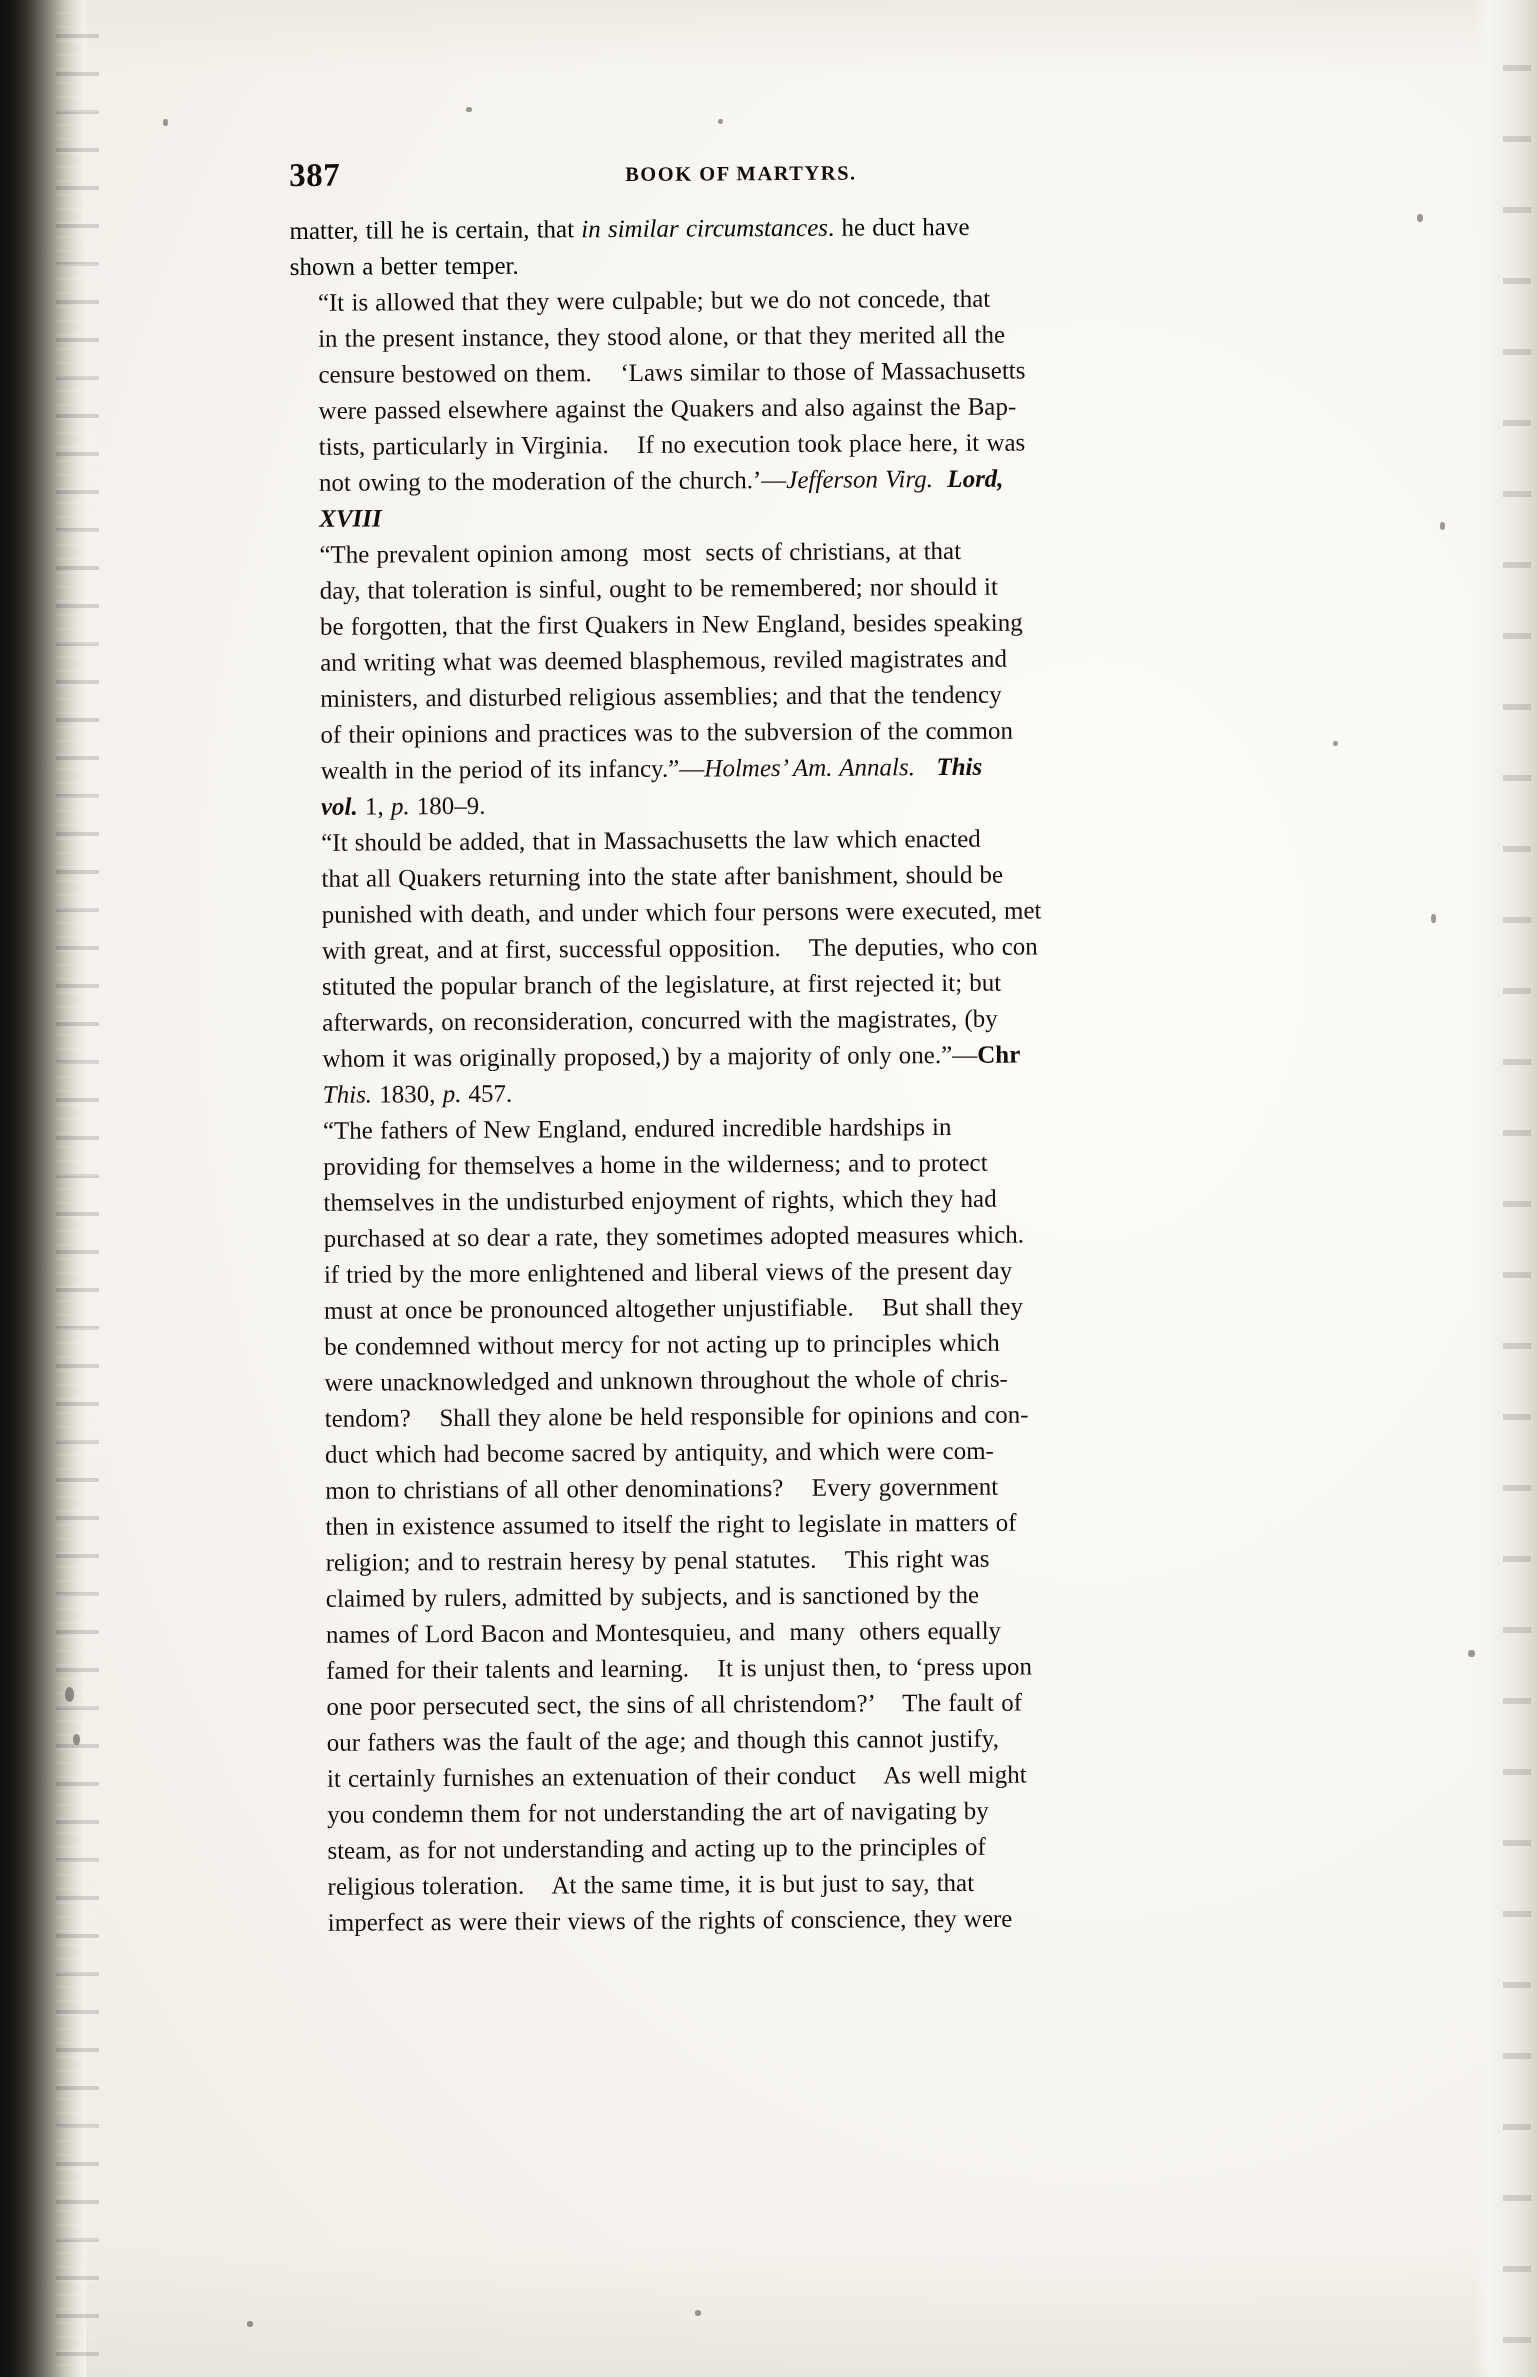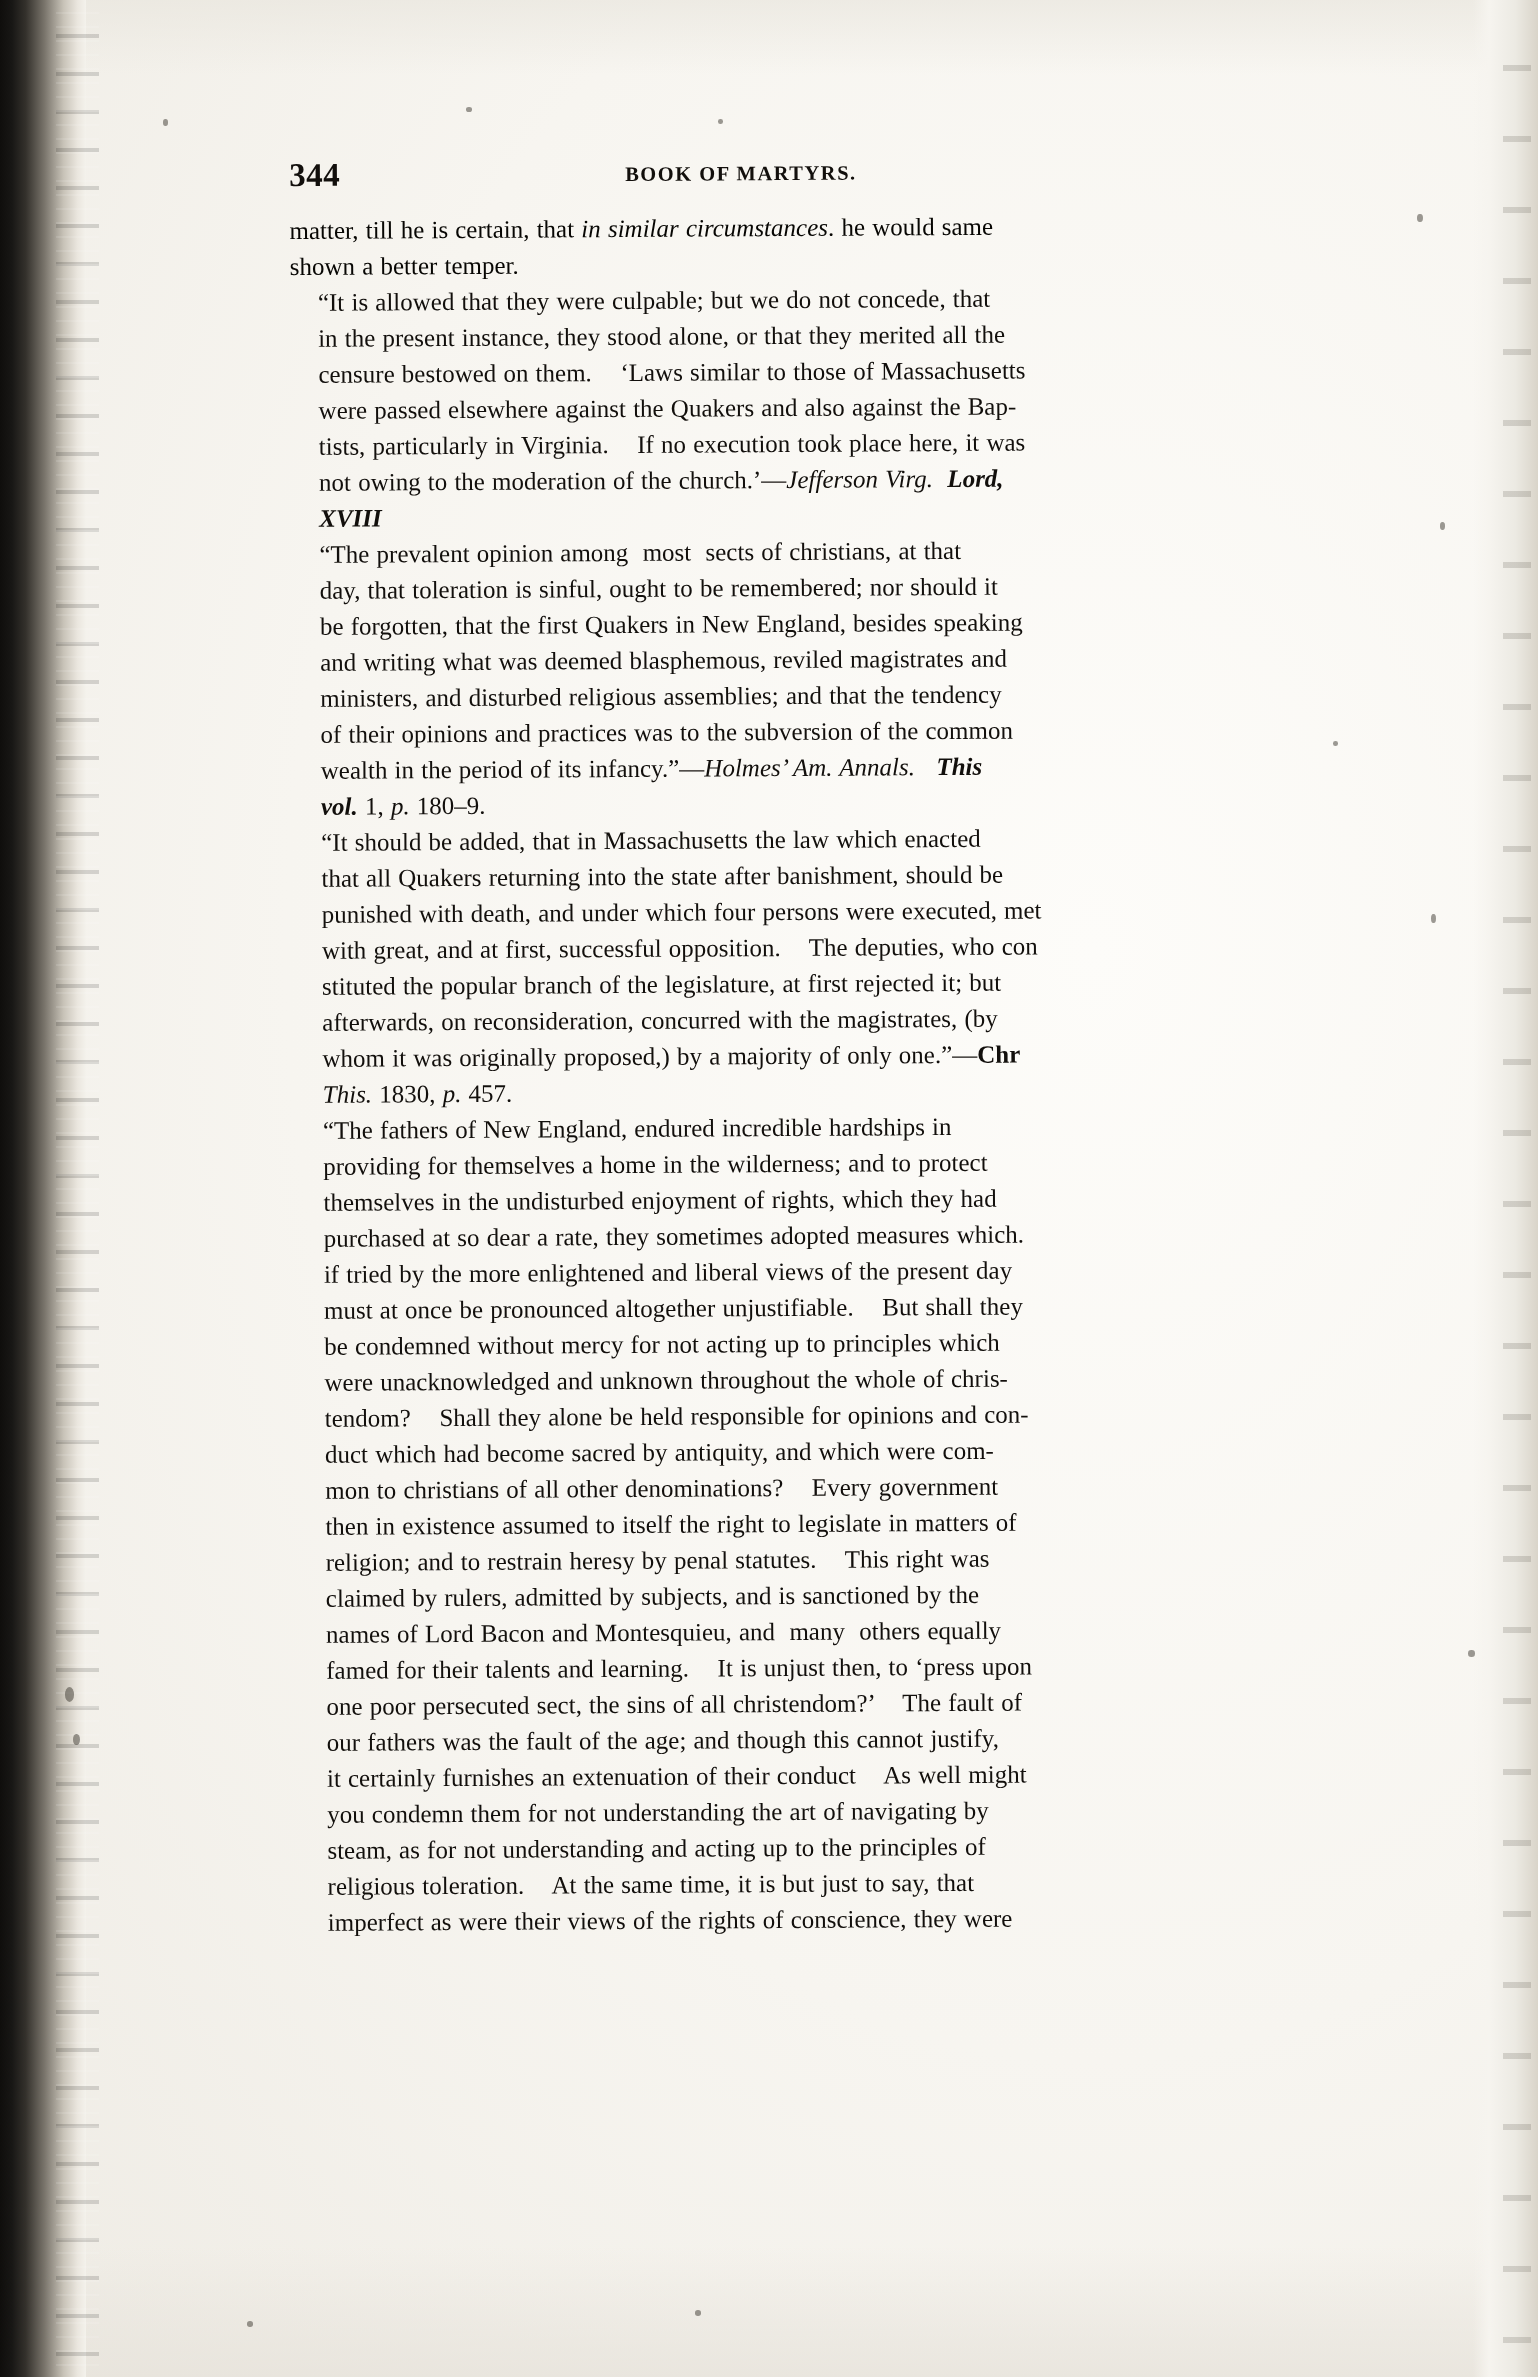--- a/index.html
+++ b/index.html
@@ -168,26 +168,26 @@
   <div class="speck" style="left:1468px;top:1650px;width:6.5px;height:6.5px;"></div>
   <div class="speck" style="left:1333px;top:741px;width:4.7px;height:4.7px;"></div>
   <div class="speck" style="left:65px;top:1687px;width:9.3px;height:15px;"></div>
   <div class="speck" style="left:73px;top:1734px;width:6.5px;height:11.2px;"></div>
   <div class="speck" style="left:247px;top:2321px;width:5.6px;height:5.6px;"></div>
   <div class="speck" style="left:695px;top:2310px;width:5.6px;height:5.6px;"></div>
 
   <div class="text-column skew">
 
     <div class="header-row">
-      <div class="folio">344</div>
+      <div class="folio">387</div>
       <div class="running-head">BOOK OF MARTYRS.</div>
     </div>
 
     <p class="body hang ink-dark" id="p1">
-        <span style="display: block; white-space: pre-wrap;"><span>matter, till he is certain, that </span><span style="font-style: italic;">in similar circumstances</span><span>. he would same</span></span>
+        <span style="display: block; white-space: pre-wrap;"><span>matter, till he is certain, that </span><span style="font-style: italic;">in similar circumstances</span><span>. he duct have</span></span>
         <span style="display: block; white-space: pre-wrap;"><span>shown a better temper.</span></span>
       </p>
     <p class="body indent" id="p2">
         <span style="display: block; white-space: pre-wrap; text-indent: 28px;"><span>“It is allowed that they were culpable; but we do not concede, that</span></span>
         <span style="display: block; white-space: pre-wrap;"><span>in the present instance, they stood alone, or that they merited all the</span></span>
         <span style="display: block; white-space: pre-wrap;"><span>censure bestowed on them.    ‘Laws similar to those of Massachusetts</span></span>
         <span style="display: block; white-space: pre-wrap;"><span>were passed elsewhere against the Quakers and also against the Bap-</span></span>
         <span style="display: block; white-space: pre-wrap;"><span>tists, particularly in Virginia.    If no execution took place here, it was</span></span>
         <span style="display: block; white-space: pre-wrap;"><span>not owing to the moderation of the church.’—</span><span style="font-style: italic;">Jefferson Virg.</span><span>  </span><span style="font-weight: bold; font-style: italic;">Lord,</span></span>
         <span style="display: block; white-space: pre-wrap;"><span style="font-weight: bold; font-style: italic;">XVIII</span></span>

